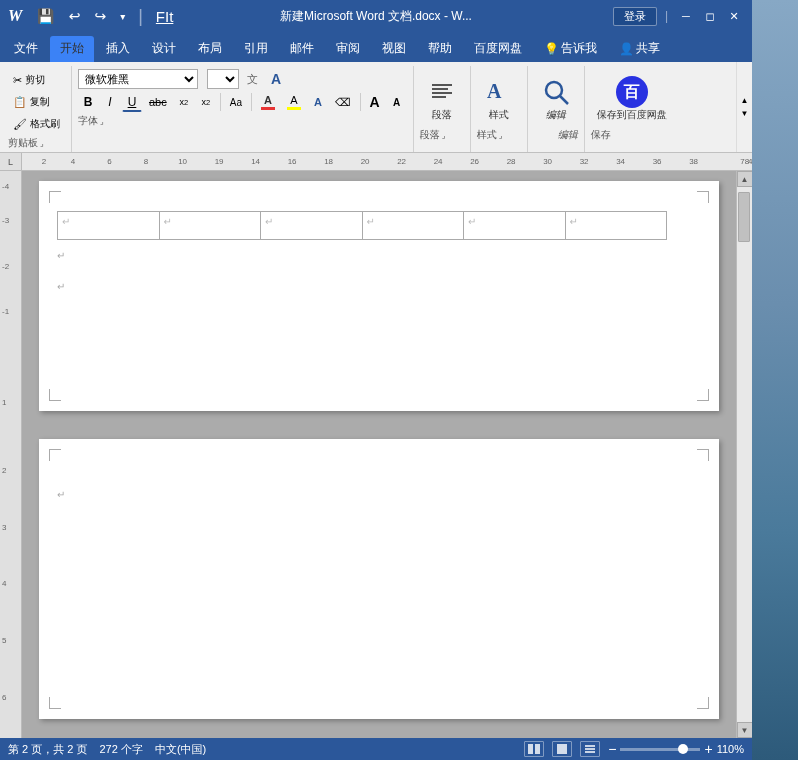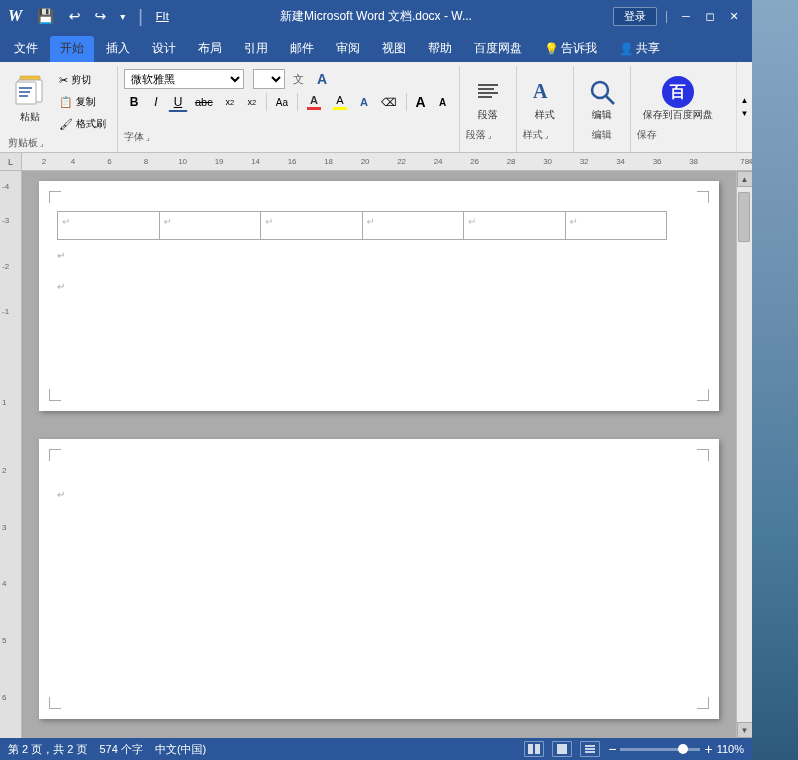--- a/index.html
+++ b/index.html
@@ -480,21 +480,21 @@
     <div class="title-bar-left">
 
       <span style="font-size:16px; color:white; font-weight:bold; font-style:italic; font-family:serif; margin-right:4px;">W</span>
 
       <div class="quick-access">
         <span class="tb-icon" title="保存">💾</span>
         <span class="tb-icon" title="撤销">↩</span>
         <span class="tb-icon" title="恢复">↪</span>
         <span class="tb-icon" style="font-size:10px;">▾</span>
         <span style="color:rgba(255,255,255,0.5); font-size:18px; margin:0 4px;">|</span>
-        <span class="tb-icon" style="font-size:11px;text-decoration:underline;">FIt</span>
+        <span class="tb-icon" style="font-size:15px;text-decoration:underline;">FIt</span>
       </div>
     </div>
 
     <div class="title-bar-center">
       <span>新建Microsoft Word 文档.docx - W...</span>
     </div>
 
     <div class="title-bar-right">
       <button class="login-btn">登录</button>
       <span style="margin: 0 4px; color: rgba(255,255,255,0.5);">|</span>
@@ -524,33 +524,20 @@
       <span>👤</span>
       <span>共享</span>
     </div>
   </div>
 
   <div class="ribbon-body">
 
     <div class="ribbon-group" style="align-items:flex-start;">
       <div class="ribbon-group-content">
 
-        <div style="display:flex;flex-direction:column;align-items:center;">
-          <div class="paste-btn">
-            <svg class="paste-svg" viewBox="0 0 36 36">
-              <rect x="8" y="4" width="20" height="6" rx="1" fill="#f0c040" stroke="#c09020" stroke-width="0.5"></rect>
-              <rect x="6" y="8" width="24" height="22" rx="1" fill="white" stroke="#aaa" stroke-width="1"></rect>
-              <rect x="4" y="10" width="20" height="22" rx="1" fill="white" stroke="#aaa" stroke-width="1"></rect>
-              <line x1="7" y1="16" x2="20" y2="16" stroke="#2b579a" stroke-width="1.5"></line>
-              <line x1="7" y1="20" x2="18" y2="20" stroke="#2b579a" stroke-width="1.5"></line>
-              <line x1="7" y1="24" x2="16" y2="24" stroke="#2b579a" stroke-width="1.5"></line>
-            </svg>
-            <span class="paste-label">粘贴</span>
-          </div>
-        </div>
 
         <div style="display:flex;flex-direction:column;gap:2px;padding-top:2px;">
           <div class="rb-btn" title="剪切" style="justify-content:flex-start;gap:3px;">
             <span>✂</span>
             <span style="font-size:10px;">剪切</span>
           </div>
           <div class="rb-btn" title="复制" style="justify-content:flex-start;gap:3px;">
             <span>📋</span>
             <span style="font-size:10px;">复制</span>
           </div>
@@ -559,21 +546,21 @@
             <span style="font-size:10px;">格式刷</span>
           </div>
         </div>
       </div>
       <div class="ribbon-group-bottom">
         <span>剪贴板</span>
         <span class="expand-icon">⌟</span>
       </div>
     </div>
 
-    <div class="ribbon-group" style="align-items:flex-start;gap:16px;">
+    <div class="ribbon-group" style="align-items:flex-start;">
       <div style="display:flex;flex-direction:column;gap:3px;padding-top:1px;">
 
         <div class="font-selects">
           <select class="font-name-select">
             <option>微软雅黑</option>
           </select>
           <select class="font-size-select">
             <option>五号</option>
           </select>
           <div class="rb-btn" style="font-size:10px; color:#666;">
@@ -655,21 +642,21 @@
           </div>
           <span class="btn-label">样式</span>
         </div>
       </div>
       <div class="ribbon-group-bottom">
         <span>样式</span>
         <span class="expand-icon">⌟</span>
       </div>
     </div>
 
-    <div class="ribbon-group" style="align-items:center;">
+    <div class="ribbon-group" style="align-items:flex-end;font-style:italic;">
       <div style="padding-top:4px;">
         <div class="ribbon-big-btn">
           <div class="big-icon">
             <svg width="30" height="30" viewBox="0 0 30 30">
               <circle cx="13" cy="13" r="8" fill="none" stroke="#2b579a" stroke-width="2.5"></circle>
               <line x1="19" y1="19" x2="27" y2="27" stroke="#2b579a" stroke-width="2.5"></line>
             </svg>
           </div>
           <span class="btn-label">编辑</span>
         </div>
@@ -788,21 +775,21 @@
       <div class="scroll-track">
         <div class="scroll-thumb"></div>
       </div>
       <div class="scroll-btn">▼</div>
     </div>
   </div>
 
   <div class="status-bar">
     <div class="status-left">
       <span>第 2 页，共 2 页</span>
-      <span>574 个字</span>
+      <span>272 个字</span>
       <span>中文(中国)</span>
     </div>
     <div class="status-right">
 
       <div class="status-view-btn" title="阅读视图">
         <svg width="14" height="14" viewBox="0 0 14 14">
           <rect x="1" y="2" width="5" height="10" fill="white" opacity="0.8"></rect>
           <rect x="8" y="2" width="5" height="10" fill="white" opacity="0.8"></rect>
         </svg>
       </div>

